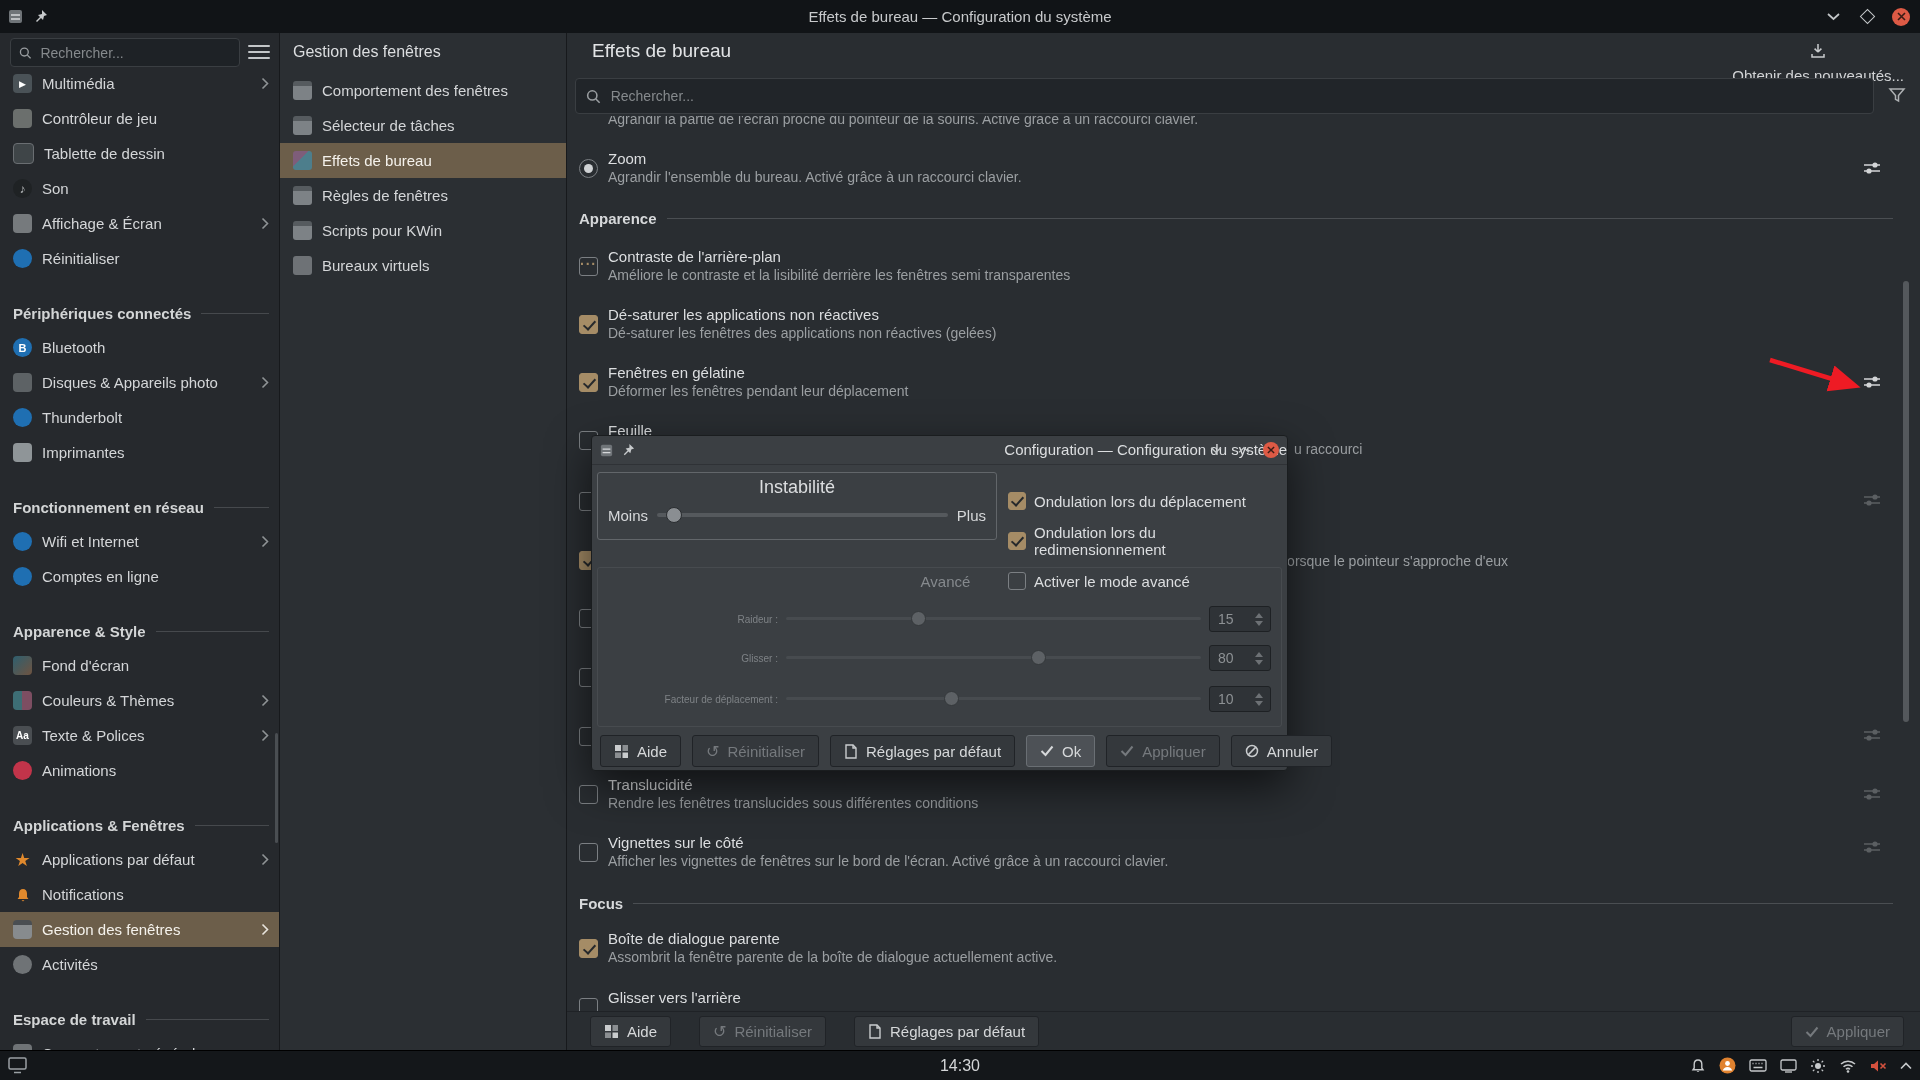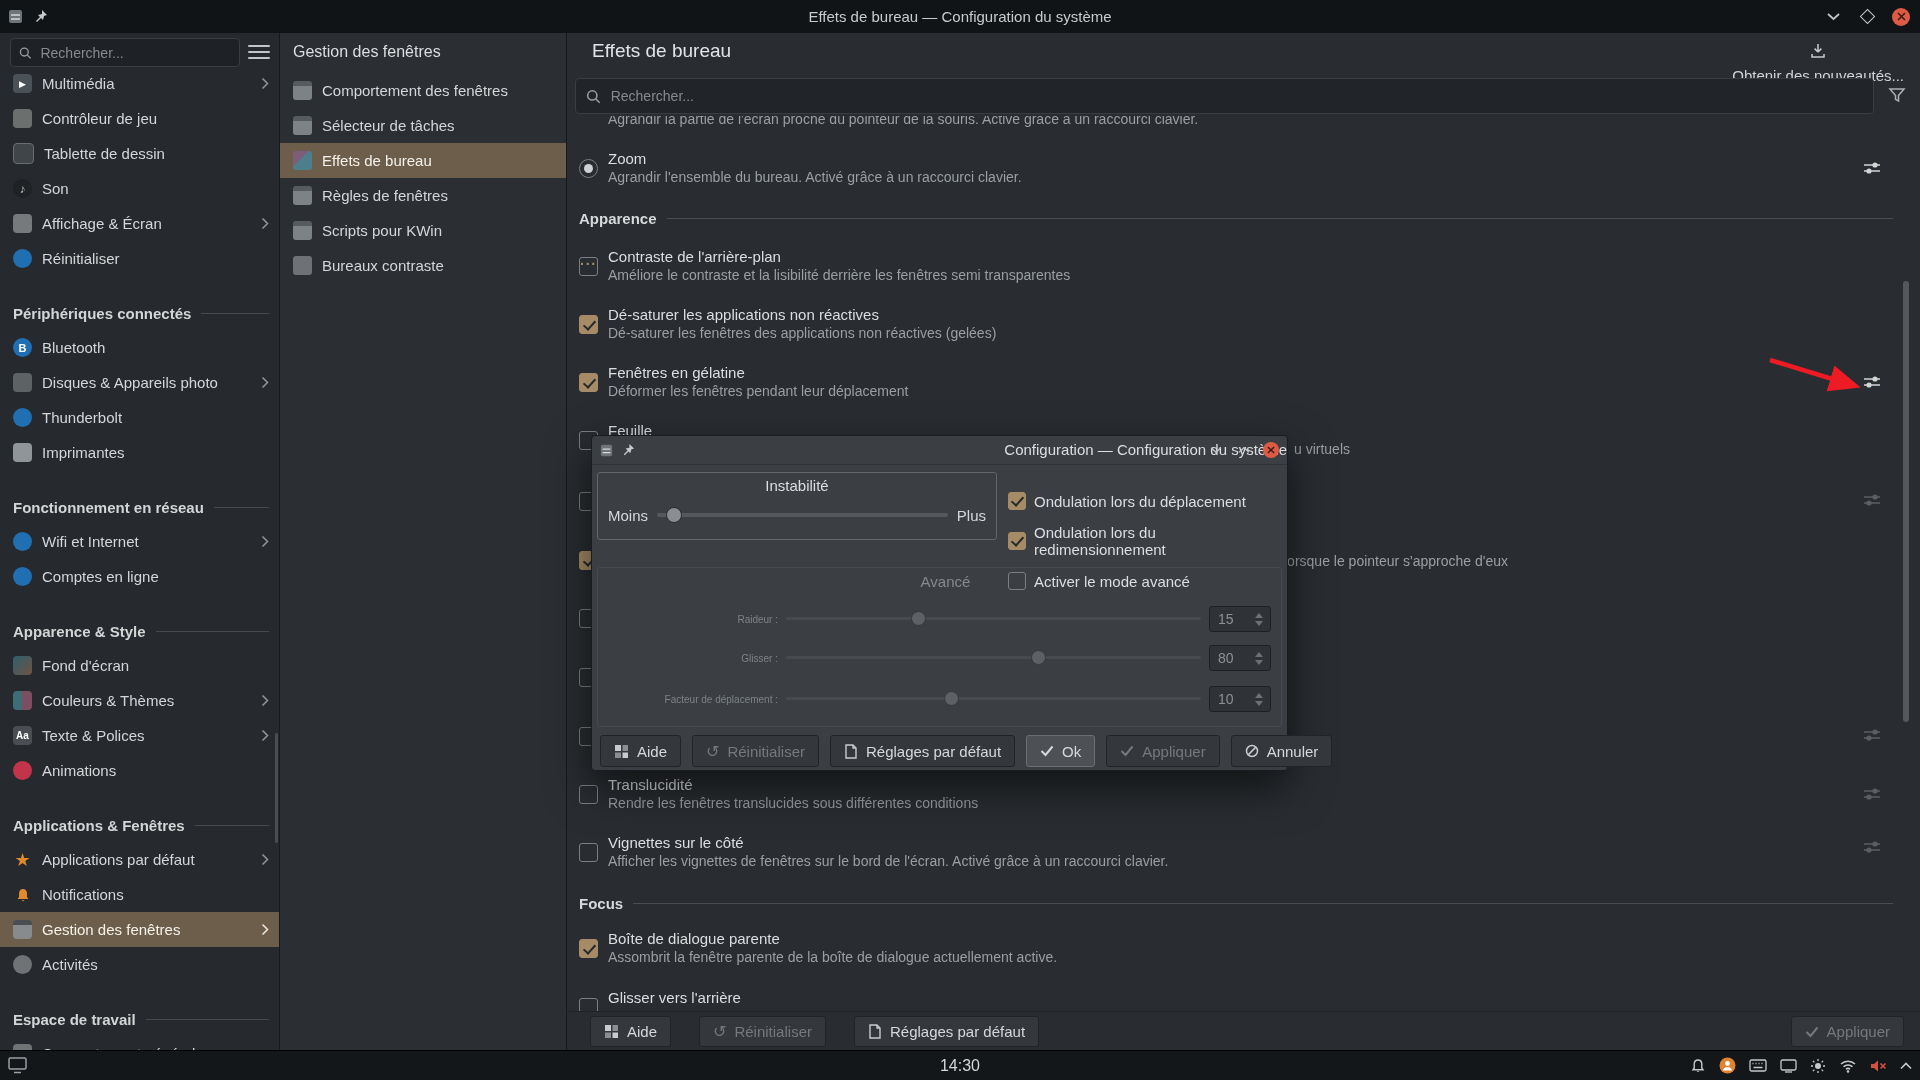--- a/index.html
+++ b/index.html
@@ -87,21 +87,21 @@
   .push{margin-left:auto;}
   
   .dlg{position:absolute;left:591px;top:435px;width:697px;height:336px;background:#3b3f43;border:1px solid #1a1d1f;
        border-radius:4px;box-shadow:0 16px 44px rgba(0,0,0,.6);z-index:40;box-sizing:border-box;}
   .dlg-tb{position:absolute;left:0;right:0;top:0;height:28px;border-bottom:1px solid #2f3236;}
   .dlg-title{position:absolute;left:0;right:0;top:0;height:28px;line-height:28px;text-align:right;font-size:15px;color:#dcdee0;margin-left:23px;}
   .dlg-tl{position:absolute;left:8px;top:0;height:28px;display:flex;align-items:center;gap:8px;}
   .dlg-tr{position:absolute;right:8px;top:0;height:28px;display:flex;align-items:center;gap:10px;}
   .closebtn.sm{width:16px;height:16px;}
   .grp{position:absolute;left:5px;top:36px;width:400px;height:68px;border:1px solid #62666a;border-radius:3px;box-sizing:border-box;}
-  .grp-lab{position:absolute;left:0;right:0;top:4px;text-align:center;font-size:15px;color:#dcdee0;}
+  .grp-lab{position:absolute;left:0;right:0;top:4px;text-align:center;font-size:18px;color:#dcdee0;}
   .sl-row{position:absolute;left:10px;right:10px;top:30px;height:24px;display:flex;align-items:center;gap:9px;font-size:15px;color:#d6d8da;}
   .track{position:relative;flex:1;height:20px;}
   .track::before{content:"";position:absolute;left:0;right:0;top:8px;height:4px;background:#55595d;border-radius:2px;}
   .hdl{position:absolute;top:2px;width:16px;height:16px;border-radius:50%;background:#8a8e92;border:1px solid #2a2d30;box-sizing:border-box;}
   .dchecks{position:absolute;left:416px;top:40px;}
   .dchk{display:flex;align-items:center;gap:8px;height:30px;font-size:15px;color:#dcdee0;margin-top:10px;}
   .dcb{position:relative;width:18px;height:18px;box-sizing:border-box;border:1px solid #7b7f83;border-radius:3px;flex:none;}
   .dcb.checked{background:#a58c66;border-color:#a58c66;}
   .dcb.checked::after{content:"";position:absolute;left:5px;top:1px;width:5px;height:10px;
       border-right:2px solid #26292c;border-bottom:2px solid #26292c;transform:rotate(42deg);}
@@ -334,21 +334,21 @@
       <div class="si">
           <span class="wic"></span>
           <span>Règles de fenêtres</span>
         </div>
       <div class="si">
           <span class="wic"></span>
           <span>Scripts pour KWin</span>
         </div>
       <div class="si">
           <span class="wic" style="background:#6e7276"></span>
-          <span>Bureaux contraste</span>
+          <span>Bureaux virtuels</span>
         </div>
     </div>
   </div>
 
   <div class="ct">
     <div class="ct-title">Effets de bureau</div>
     <div class="getnew">
       <svg width="16" height="16" viewBox="0 0 16 16">
           <path d="M8 1v8M8 9L4.6 5.6M8 9l3.4-3.4" fill="none" stroke="#c9ccce" stroke-width="1.5"></path>
           <path d="M2 11v3h12v-3" fill="none" stroke="#c9ccce" stroke-width="1.5"></path>
@@ -418,21 +418,21 @@
         <span class="cb" style="top:9px"></span>
         <span class="rt">Feuille</span>
       </div>
 
       <span class="cb" style="top:376px"></span>
       <span class="cb checked" style="top:435px"></span>
       <span class="cb" style="top:493px"></span>
       <span class="cb" style="top:552px"></span>
       <span class="cb" style="top:611px"></span>
 
-      <span class="frag" style="left:727px;top:325px">u virtuels</span>
+      <span class="frag" style="left:727px;top:325px">u raccourci</span>
       <span class="frag" style="left:717px;top:437px">lorsque le pointeur s'approche d'eux</span>
 
       <span class="gear dim" style="top:373px">
         <svg width="22" height="22" viewBox="0 0 22 22">
             <path d="M3 8h16M3 14h16" stroke="#84888b" stroke-width="1.7"></path>
             <circle cx="14" cy="8" r="2.6" fill="#84888b"></circle>
             <circle cx="8" cy="14" r="2.6" fill="#84888b"></circle>
           </svg>
       </span>
       <span class="gear dim" style="top:608px">

